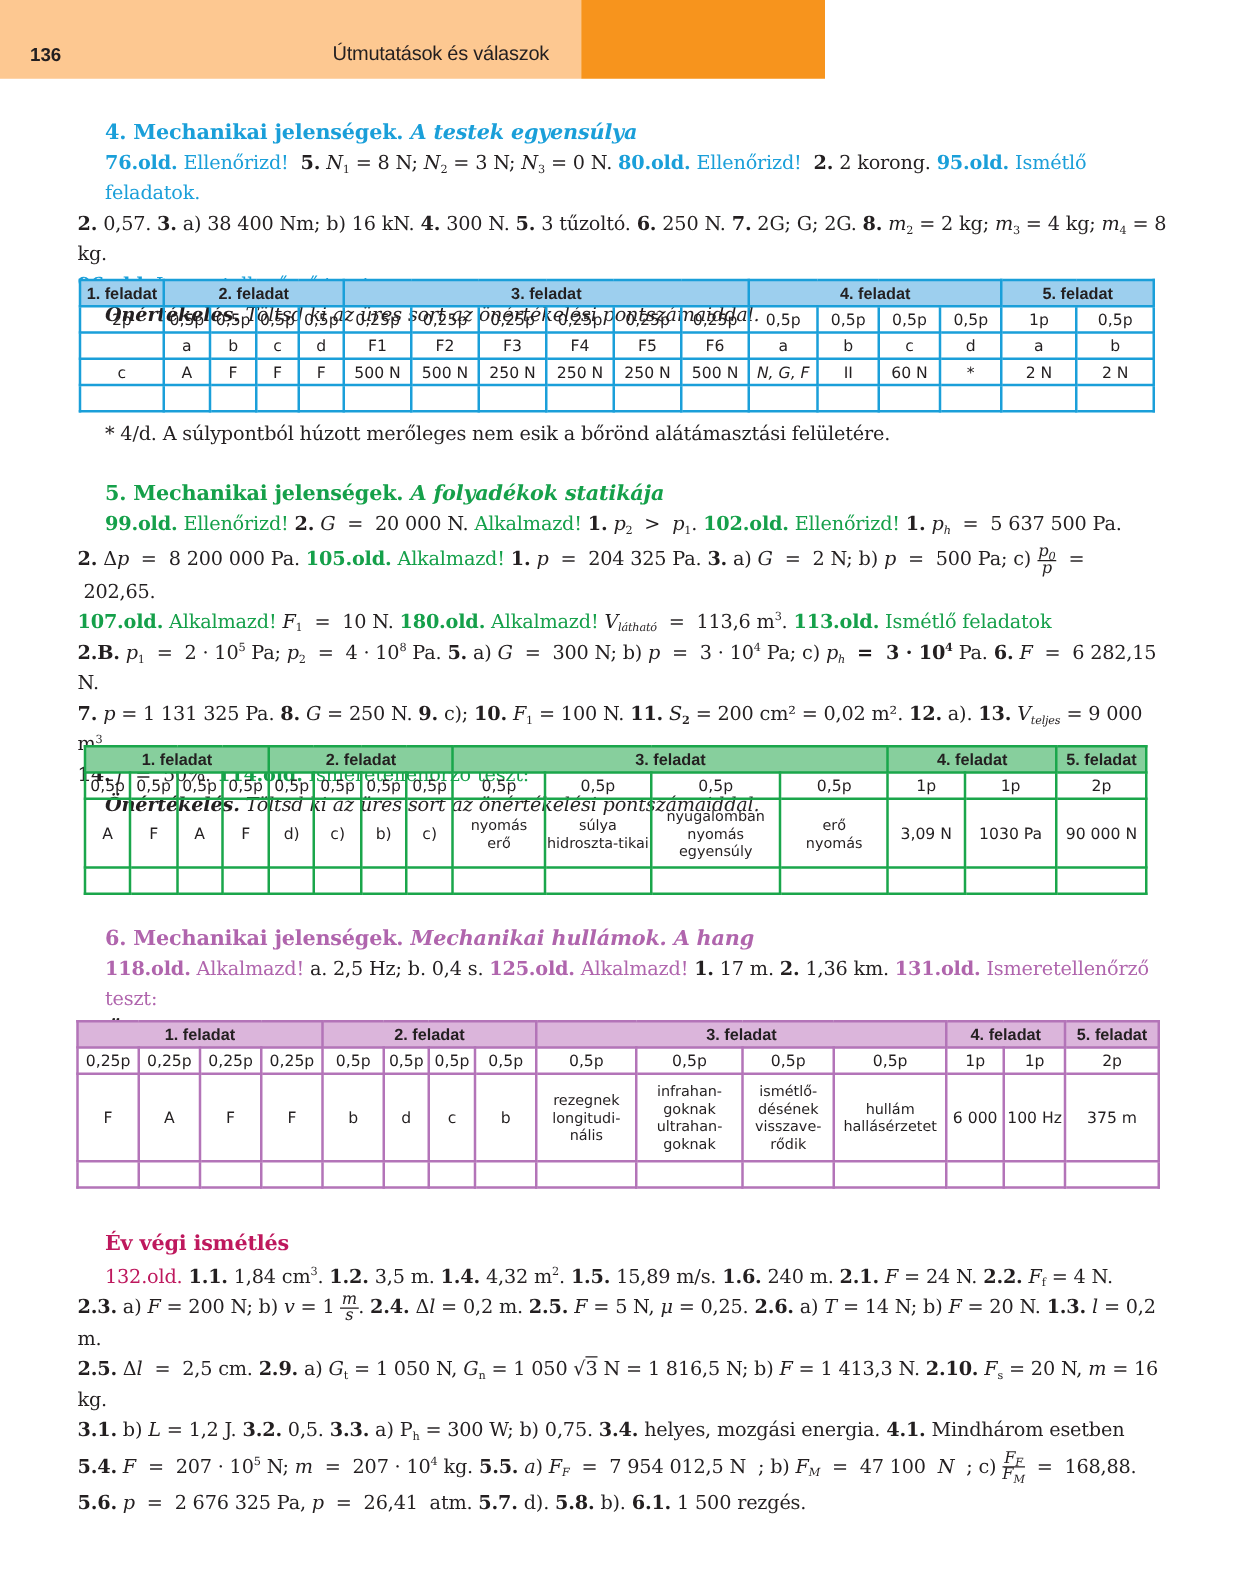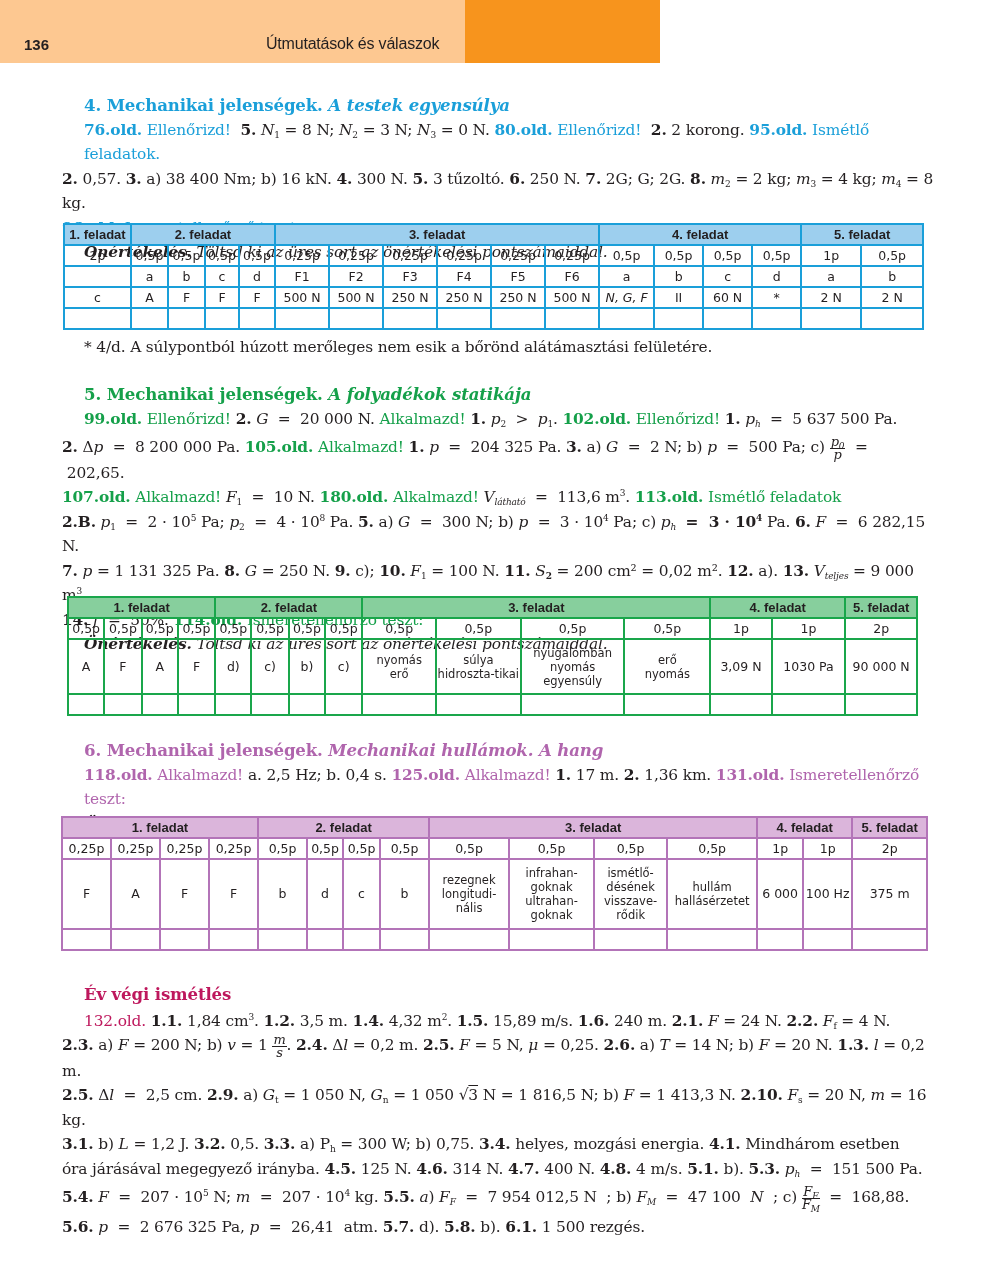--- a/index.html
+++ b/index.html
@@ -340,16 +340,15 @@
       </tr>
 </tbody>
   </table>
 
 <div class="para" style="top:982px;">
   <div class="ind h red">Év végi ismétlés</div>
   <div class="ind" style="margin-top:2px;"><b class="red" style="font-weight:normal;">132.old.</b> <b>1.1.</b> 1,84 cm<sup>3</sup>. <b>1.2.</b> 3,5 m. <b>1.4.</b> 4,32 m<sup>2</sup>. <b>1.5.</b> 15,89 m/s. <b>1.6.</b> 240 m. <b>2.1.</b> <i>F</i> = 24 N. <b>2.2.</b> <i>F</i><sub>f</sub> = 4 N.</div>
   <div><b>2.3.</b> a) <i>F</i> = 200 N; b) <i>v</i> = 1 <span class="frac" style="font-style:normal;"><span class="num">m</span><span>s</span></span>. <b>2.4.</b> Δ<i>l</i> = 0,2 m. <b>2.5.</b> <i>F</i> = 5 N, <i>μ</i> = 0,25. <b>2.6.</b> a) <i>T</i> = 14 N; b) <i>F</i> = 20 N. <b>1.3.</b> <i>l</i> = 0,2 m.</div>
   <div><b>2.5.</b> Δ<i>l</i> &nbsp;= &nbsp;2,5 cm. <b>2.9.</b> a) <i>G</i><sub>t</sub> = 1 050 N, <i>G</i><sub>n</sub> = 1 050 √<span style="text-decoration:overline;">3</span> N = 1 816,5 N; b) <i>F</i> = 1 413,3 N. <b>2.10.</b> <i>F</i><sub>s</sub> = 20 N, <i>m</i> = 16 kg.</div>
   <div><b>3.1.</b> b) <i>L</i> = 1,2 J. <b>3.2.</b> 0,5. <b>3.3.</b> a) P<sub>h</sub> = 300 W; b) 0,75. <b>3.4.</b> helyes, mozgási energia. <b>4.1.</b> Mindhárom esetben</div>
-  <div>óra járásával megegyező irányba. <b>4.5.</b> 125 N. <b>4.6.</b> 314 N. <b>4.7.</b> 400 N. <b>4.8.</b> 4 m/s. <b>5.1.</b> b). <b>5.3.</b> <i>p</i><sub><i>h</i></sub> &nbsp;= &nbsp;151 500 Pa.</div>
   <div style="margin-top:4px;"><b>5.4.</b> <i>F</i> &nbsp;= &nbsp;207 · 10<sup>5</sup> N; <i>m</i> &nbsp;= &nbsp;207 · 10<sup>4</sup> kg. <b>5.5.</b> <i>a</i>) <i>F</i><sub><i>F</i></sub> &nbsp;= &nbsp;7 954 012,5 N &nbsp;; b) <i>F</i><sub><i>M</i></sub> &nbsp;= &nbsp;47 100 &nbsp;<i>N</i> &nbsp;; c) <span class="frac"><span class="num">F<sub>F</sub></span><span>F<sub>M</sub></span></span> &nbsp;= &nbsp;168,88.</div>
   <div style="margin-top:4px;"><b>5.6.</b> <i>p</i> &nbsp;= &nbsp;2 676 325 Pa, <i>p</i> &nbsp;= &nbsp;26,41 &nbsp;atm. <b>5.7.</b> d). <b>5.8.</b> b). <b>6.1.</b> 1 500 rezgés.</div>
 </div>
 
 </body></html>

